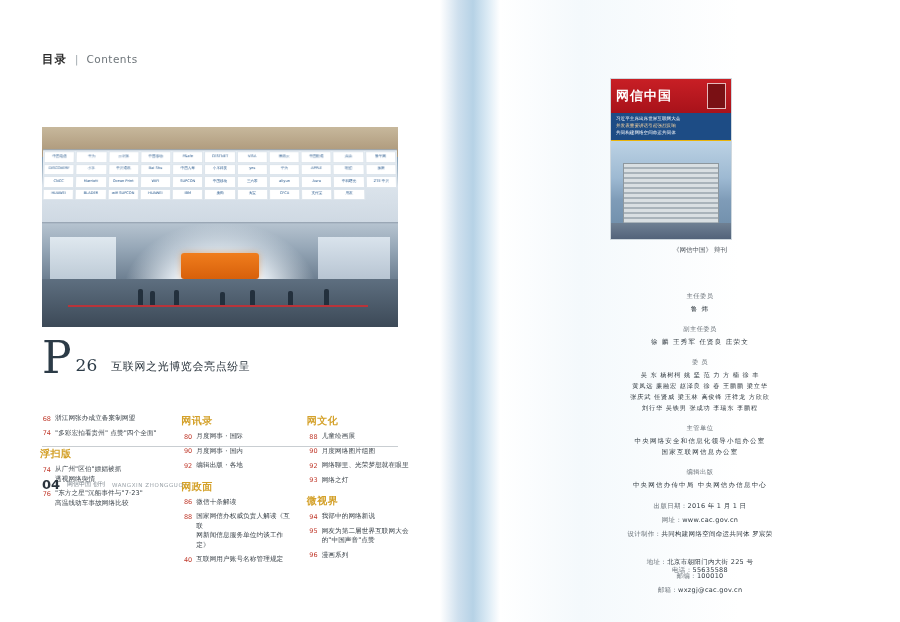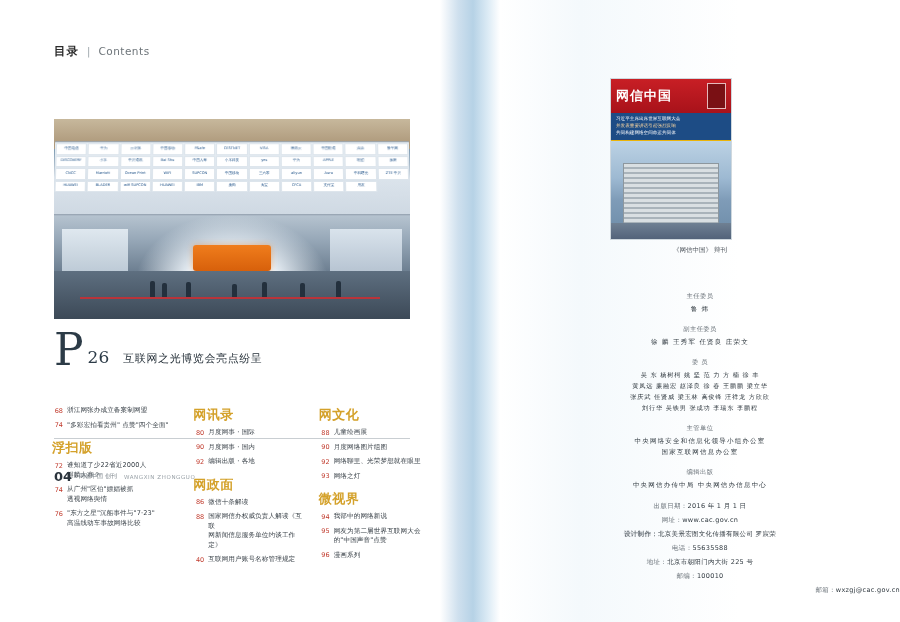--- a/index.html
+++ b/index.html
@@ -35,24 +35,23 @@
     top: 0;
     left: 500px;
     width: 400px;
     height: 622px;
     background: linear-gradient(to right, #ffffff 0%, #f4f9fc 20%, #ffffff 60%);
   }
 
   
   .left {
     position: absolute;
-    top: 4px; left: 0;
+    top: 12px; left: 0;
     width: 440px;
     height: 506px;
-    margin-left: 12px;
   }
   .contents-head {
     position: absolute;
     top: 40px;
     left: 42px;
     display: flex;
     align-items: baseline;
     gap: 6px;
   }
   .contents-cn {
@@ -209,21 +208,21 @@
     width: 370px;
     display: flex;
     gap: 16px;
   }
   .toc-col { width: 118px; }
   .toc-col.c1 { width: 126px; }
   .toc-col.c2 { width: 110px; }
   .toc-col.c3 { width: 104px; }
   .sec-title {
     color: #d4a12a;
-    font-size: 13px;
+    font-size: 10px;
     font-weight: bold;
     margin: 9px 0 4px 0;
     letter-spacing: 0.5px;
   }
   .sec-title.first { margin-top: 0; }
   .entry {
     display: flex;
     gap: 4px;
     margin-bottom: 5px;
     align-items: flex-start;
@@ -461,24 +460,20 @@
           <div class="entry">
             <span class="pg">68</span>
             <span class="txt">浙江网张办成立备案制网盟</span>
           </div>
           <div class="entry">
             <span class="pg">74</span>
             <span class="txt">"多彩宏拍看贵州" 点赞"四个全面"</span>
           </div>
           <div class="sec-title">浮扫版</div>
           <div class="entry">
-            <span class="pg">72</span>
-            <span class="txt">谁知道了少22省近2000人<br>麒麟大赛？</span>
-          </div>
-          <div class="entry">
             <span class="pg">74</span>
             <span class="txt">从广州"区伯"嫖娼被抓<br>透视网络舆情</span>
           </div>
           <div class="entry">
             <span class="pg">76</span>
             <span class="txt">"东方之星"沉船事件与"7·23"<br>高温线动车事故网络比较</span>
           </div>
         </div>
         <div class="toc-col c2">
           <div class="sec-title first">网讯录</div>
@@ -591,30 +586,30 @@
           <div class="r-label">编辑出版</div>
           <div class="r-value wide">中央网信办传中局  中央网信办信息中心</div>
         </div>
         <div class="r-block" style="top: 501px;">
           <div class="r-value"><span class="lbl" style="color: rgb(106, 114, 121);">出版日期：</span><span>2016 年 1 月 1 日</span></div>
         </div>
         <div class="r-block" style="top: 515px;">
           <div class="r-value"><span class="lbl" style="color: rgb(106, 114, 121);">网址：</span><span>www.cac.gov.cn</span></div>
         </div>
         <div class="r-block" style="top: 529px;">
-          <div class="r-value"><span class="lbl" style="color: rgb(106, 114, 121); font-weight: bold;">设计制作：</span><span>北京美景宏图文化传播有限公司  罗宸荣</span></div>
-        </div>
-        <div class="r-block" style="top: 543px;">
+          <div class="r-value"><span class="lbl" style="color: rgb(106, 114, 121);">设计制作：</span><span>共同构建网络空间命运共同体  罗宸荣</span></div>
+        </div>
+        <div class="r-block" style="top: 565px;">
           <div class="r-value"><span class="lbl" style="color: rgb(106, 114, 121);">电话：</span><span>55635588</span></div>
         </div>
         <div class="r-block" style="top: 557px;">
           <div class="r-value"><span class="lbl" style="color: rgb(106, 114, 121);">地址：</span><span>北京市朝阳门内大街 225 号</span></div>
         </div>
         <div class="r-block" style="top: 571px;">
           <div class="r-value"><span class="lbl" style="color: rgb(106, 114, 121);">邮编：</span><span>100010</span></div>
         </div>
-        <div class="r-block" style="top: 585px; text-align: right;">
+        <div class="r-block" style="top: 585px;">
           <div class="r-value"><span class="lbl" style="color: rgb(106, 114, 121);">邮箱：</span><span>wxzgj@cac.gov.cn</span></div>
         </div>
       </div>
   </div>
 
 </div>
 
 </body></html>

